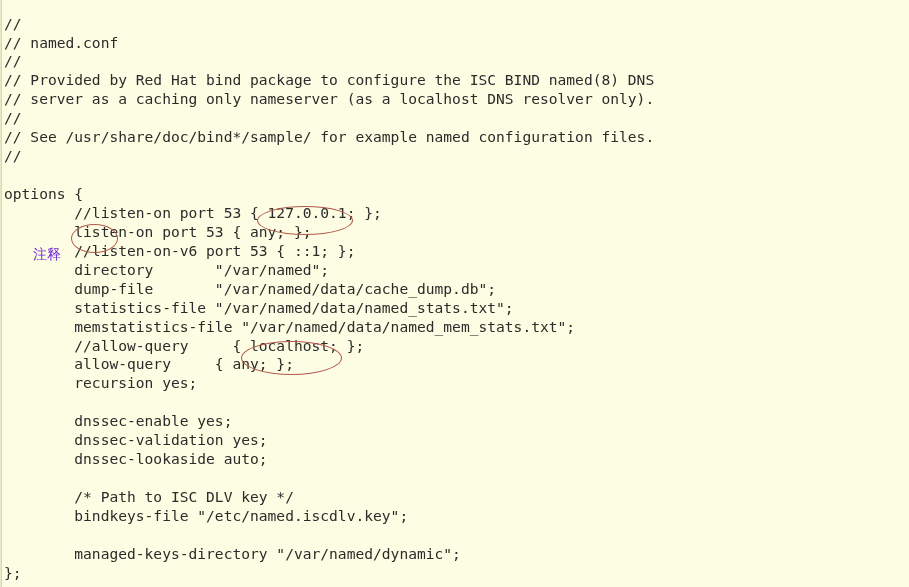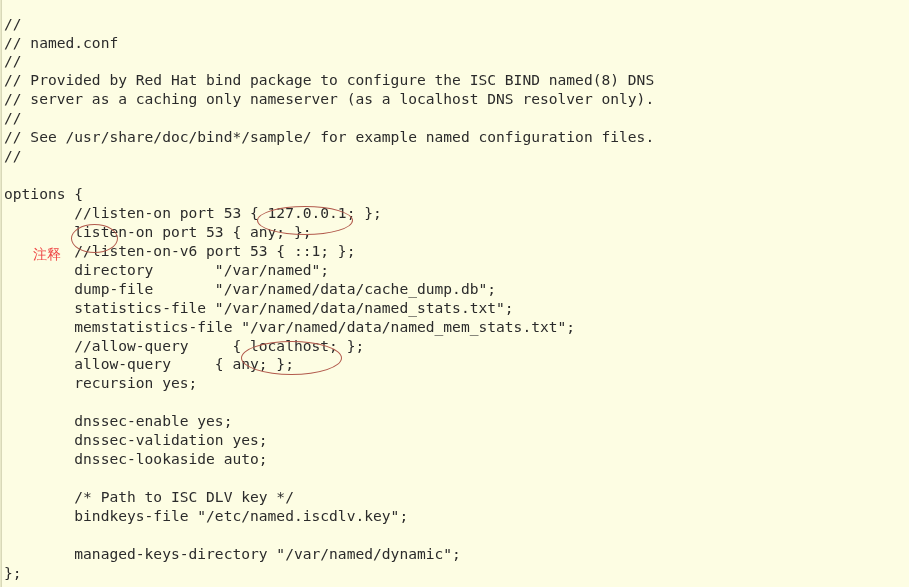--- a/index.html
+++ b/index.html
@@ -80,19 +80,19 @@
 </head>
 <body>
 
 <div id="viewport" style="background: rgb(253, 253, 227);">
 
   <div id="left-edge"></div>
 
   <pre id="code" style="color: rgb(43, 43, 43);"><span class="ln">//</span><span class="ln">// named.conf</span><span class="ln">//</span><span class="ln">// Provided by Red Hat bind package to configure the ISC BIND named(8) DNS</span><span class="ln">// server as a caching only nameserver (as a localhost DNS resolver only).</span><span class="ln">//</span><span class="ln">// See /usr/share/doc/bind*/sample/ for example named configuration files.</span><span class="ln">//</span><span class="ln">&nbsp;</span><span class="ln">options {</span><span class="ln">        //listen-on port 53 { 127.0.0.1; };</span><span class="ln">        listen-on port 53 { any; };</span><span class="ln">        //listen-on-v6 port 53 { ::1; };</span><span class="ln">        directory       "/var/named";</span><span class="ln">        dump-file       "/var/named/data/cache_dump.db";</span><span class="ln">        statistics-file "/var/named/data/named_stats.txt";</span><span class="ln">        memstatistics-file "/var/named/data/named_mem_stats.txt";</span><span class="ln">        //allow-query     { localhost; };</span><span class="ln">        allow-query     { any; };</span><span class="ln">        recursion yes;</span><span class="ln">&nbsp;</span><span class="ln">        dnssec-enable yes;</span><span class="ln">        dnssec-validation yes;</span><span class="ln">        dnssec-lookaside auto;</span><span class="ln">&nbsp;</span><span class="ln">        /* Path to ISC DLV key */</span><span class="ln">        bindkeys-file "/etc/named.iscdlv.key";</span><span class="ln">&nbsp;</span><span class="ln">        managed-keys-directory "/var/named/dynamic";</span><span class="ln">};</span></pre>
 
   <div id="annotations">
-    <div class="anno-label" style="left: 33px; top: 247px; color: #ef4444;">注释</div>
+    <div class="anno-label" style="left: 33px; top: 247px; color: #6d28d9;">注释</div>
   <div class="anno-ellipse" style="left: 257px; top: 206px; width: 94px; height: 27px; border-color: rgb(178, 90, 76);"></div>
       <div class="anno-ellipse" style="left: 71px; top: 224px; width: 45px; height: 27px; border-color: rgb(178, 90, 76);"></div>
       <div class="anno-ellipse" style="left: 241px; top: 341px; width: 99px; height: 32px; border-color: rgb(178, 90, 76);"></div>
     </div>
 
 </div>
 
 </body></html>

